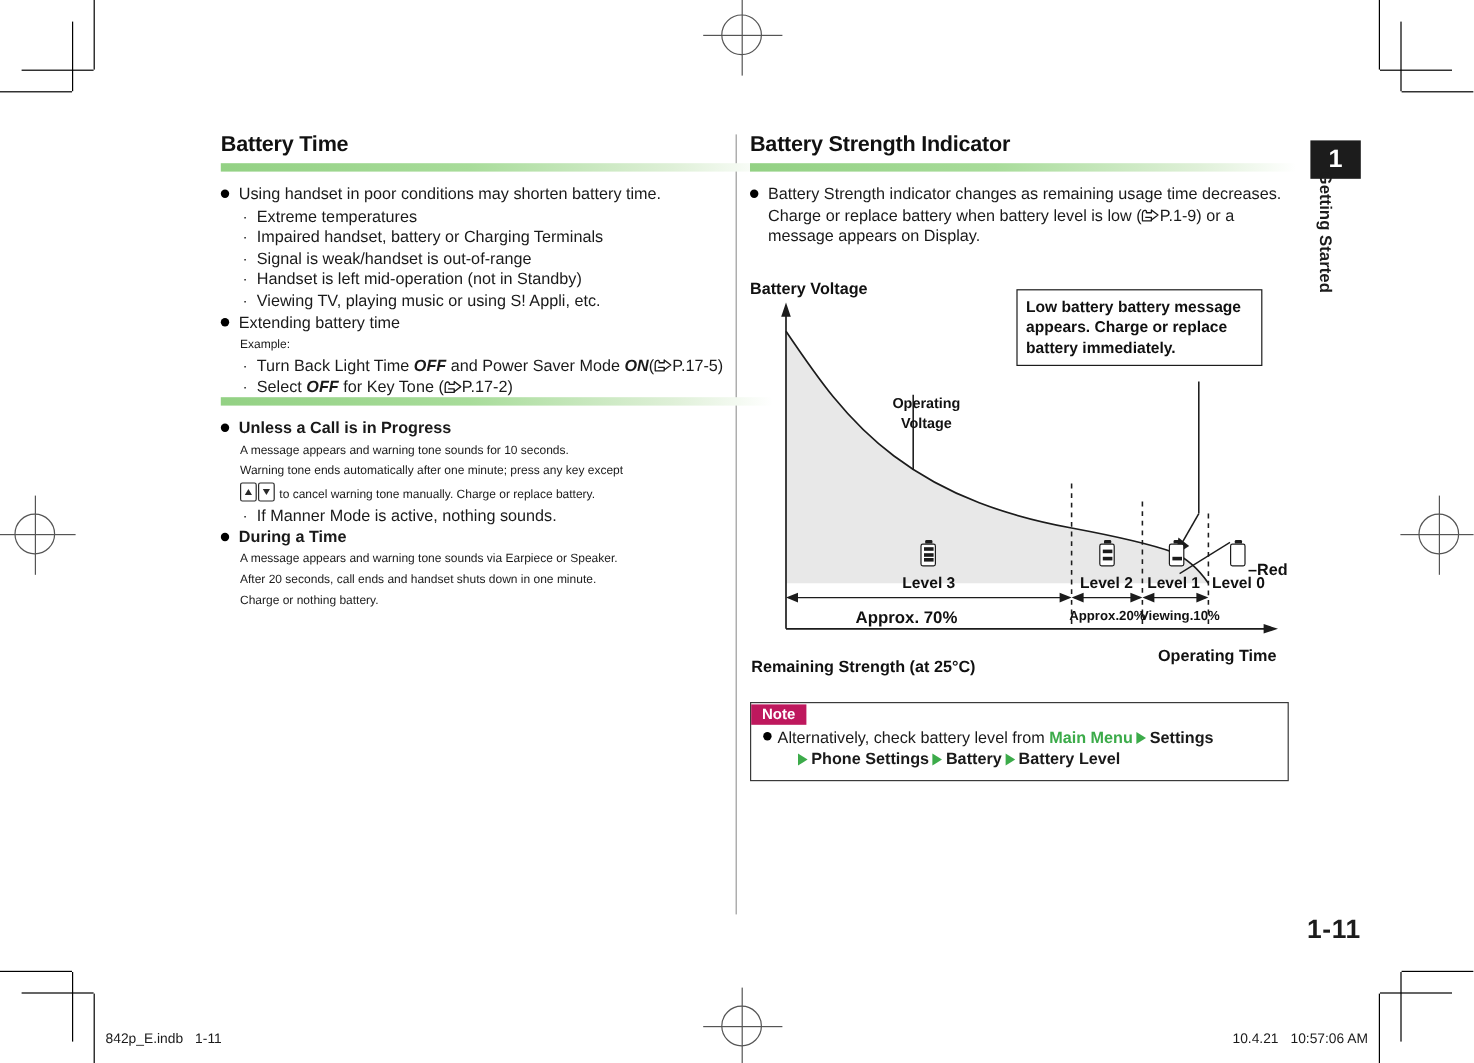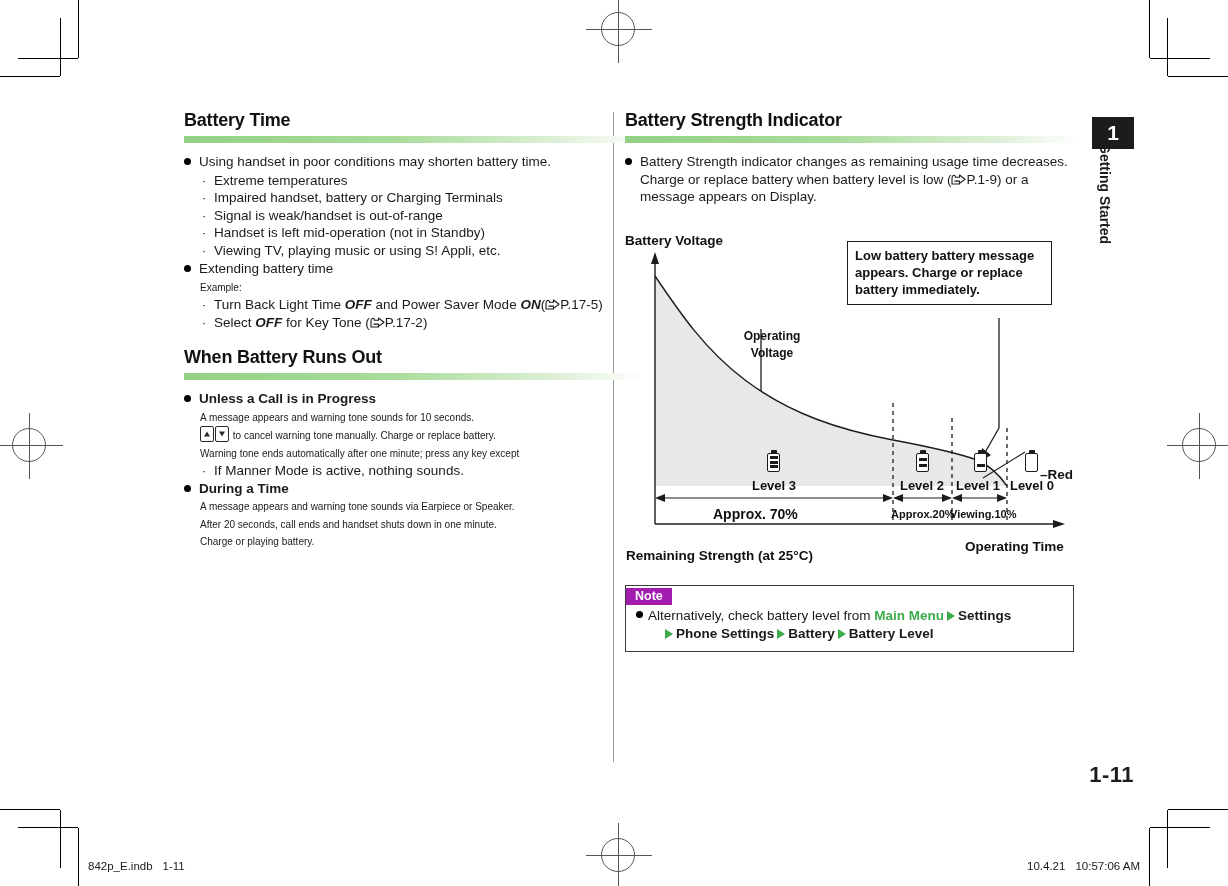--- a/index.html
+++ b/index.html
@@ -133,21 +133,21 @@
   
   .note-box {
     position: absolute; left: 625px; top: 585px;
     width: 449px; box-sizing: border-box;
     border: 1px solid #3a3a3a;
     padding: 0 0 8px 0;
     background: #fff;
   }
   .note-tag {
     display: inline-block;
-    background: #a21caf; color: #fff;
+    background: #be185d; color: #fff;
     font-size: 12.5px; font-weight: bold;
     padding: 1px 9px 2px 9px;
     margin: 0;
   }
   .note-body { font-size: 13.5px; line-height: 18px; padding: 2px 8px 0 10px; }
   .note-body .dot { display:inline-block; width: 7px; height: 7px; border-radius: 50%; background:#000; vertical-align: 2px; margin-right: 5px;}
   .green-t { color: #3cab4a; font-weight: bold; }
   .tri {
     display: inline-block;
     width: 0; height: 0;
@@ -273,43 +273,42 @@
             </svg></span><span>P.17-5</span><span>)</span>
       </div>
       <div class="sub">
         <span class="mdot">·</span>
         <span>Select </span><span class="bi">OFF</span><span> for Key Tone </span><span>(</span><span class="pref"><svg width="15" height="11" viewBox="0 0 15 11">
               <path d="M1 4.2 L1 10 L8.5 10 L8.5 7.6 M1 4.2 C1 2, 2.4 1, 3.6 1.4 C4.4 1.7, 4.6 2.6, 4.3 3.3 L8.5 3.3 L8.5 1 L14 5.2 L8.5 9.4 L8.5 7.1 L3.4 7.1" fill="none" stroke="#1a1a1a" stroke-width="1.1" stroke-linejoin="round"></path>
             </svg></span><span>P.17-2</span><span>)</span>
       </div>
     </ul>
 
-    <h2 class="sec-title" style="margin-top:16px;">When Battery Runs Out</h2>
     <div class="rule"></div>
 
     <ul class="bullets">
       <li class="b bold">
         <span class="dot"></span>
         <span class="txt">Unless a Call is in Progress</span>
       </li>
       <div class="cont">A message appears and warning tone sounds for 10 seconds.</div>
+      <div class="cont">Warning tone ends automatically after one minute; press any key except</div>
       <div class="cont">
         <span class="keyicon up"><i></i></span><span class="keyicon down"><i></i></span>
         <span>to cancel warning tone manually. Charge or replace battery.</span>
       </div>
-      <div class="cont">Warning tone ends automatically after one minute; press any key except</div>
       <div class="sub"><span class="mdot">·</span><span>If Manner Mode is active, nothing sounds.</span></div>
 
       <li class="b bold">
         <span class="dot"></span>
         <span class="txt">During a Time</span>
       </li>
       <div class="cont">A message appears and warning tone sounds via Earpiece or Speaker.</div>
       <div class="cont">After 20 seconds, call ends and handset shuts down in one minute.</div>
-      <div class="cont">Charge or playing battery.</div>
+      <div class="cont">Charge or nothing battery.</div>
     </ul>
   </div>
 
   <div class="col-right">
     <h2 class="sec-title">Battery Strength Indicator</h2>
     <div class="rule"></div>
 
     <ul class="bullets">
       <li class="b">
         <span class="dot"></span>

